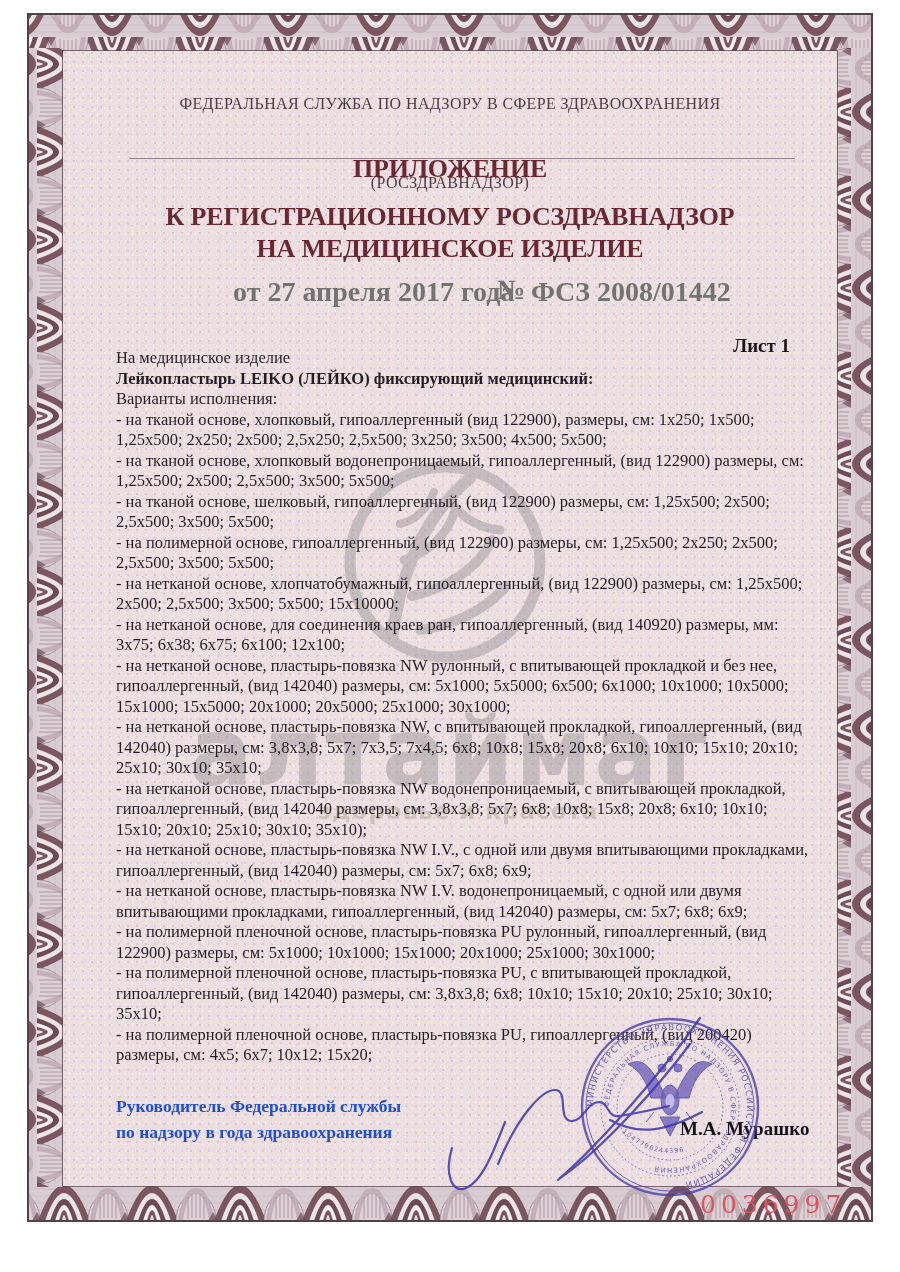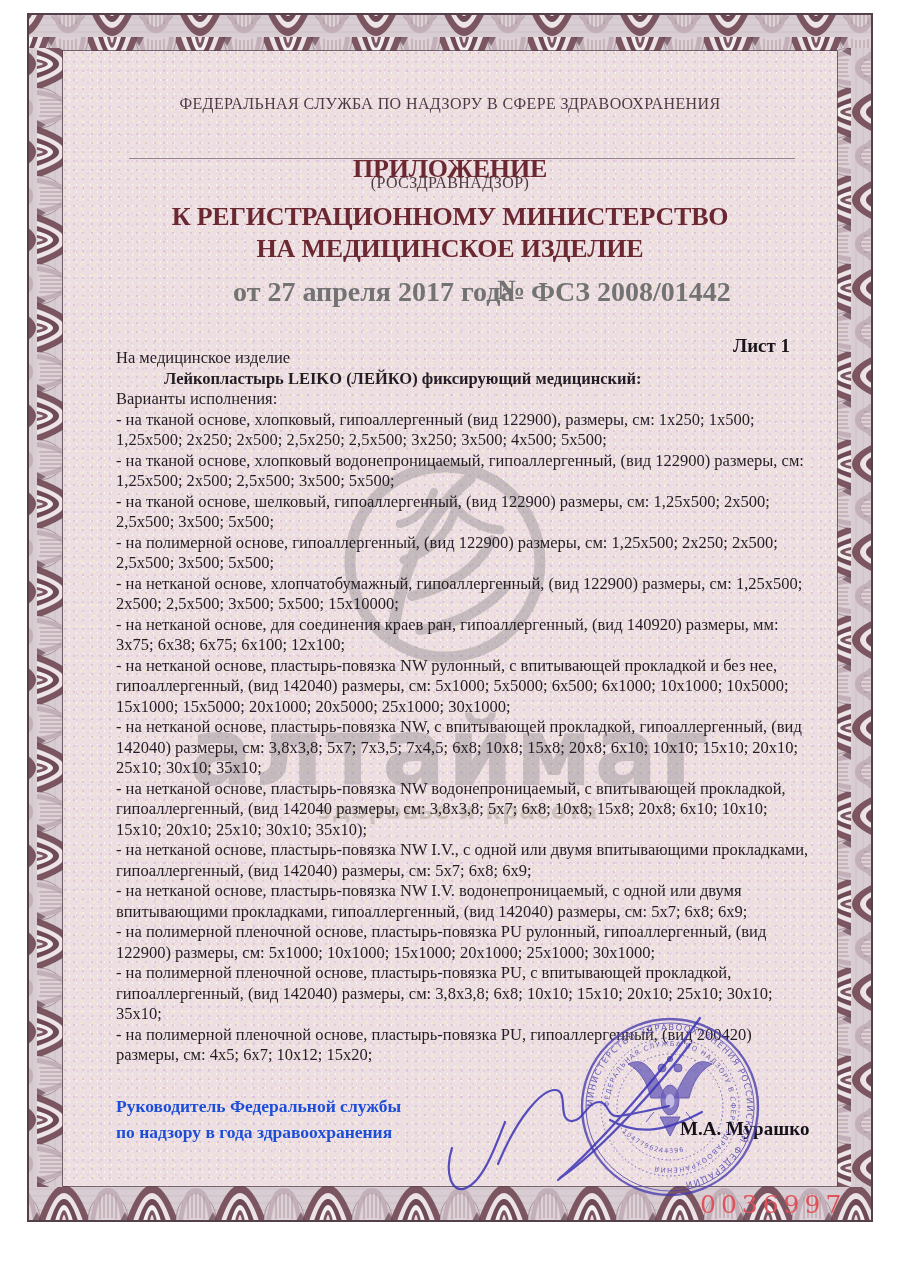--- a/index.html
+++ b/index.html
@@ -23,21 +23,21 @@
   .hdr{color:#4e3a42;font-size:16px;letter-spacing:.4px;line-height:21px;}
   .rule{position:absolute;left:129px;top:158px;width:666px;height:0;
         border-top:1px solid #97838b;}
   .title{color:#6b2832;font-weight:bold;font-size:26px;line-height:32px;letter-spacing:-.2px;}
   .reg{font-weight:bold;font-size:28px;color:#737373;}
   .sheet{font-weight:bold;font-size:19px;color:#191419;}
 
   .bodyblock{position:absolute;left:116px;top:348px;width:700px;
              font-size:16.5px;line-height:20.5px;color:#231d23;z-index:2;}
   .bpar{margin:0;}
-  .bold{font-weight:bold;margin-left:48px;}
+  .bold{font-weight:bold;}
 
   .foot{font-weight:bold;font-size:17.5px;line-height:26px;color:#1d4ed8;z-index:2;}
   .signer{font-weight:bold;font-size:19px;color:#14101a;z-index:4;}
   .serial{font-size:25px;letter-spacing:5px;color:#e0525a;
           font-family:"DejaVu Serif","Liberation Serif",serif;z-index:4;margin-top:38px;}
 
   
   .wm-big{position:absolute;left:63px;top:698px;width:774px;text-align:center;
      font-family:"DejaVu Sans","Liberation Sans",sans-serif;font-weight:bold;
      font-size:94px;color:#8f8b8f;opacity:.42;letter-spacing:2px;z-index:1;}
@@ -111,21 +111,21 @@
   <div class="wm-big">алтаймаг</div>
   <div class="wm-small">здоровье и красота</div>
 
   <div id="content-z" class="abs" style="left:0;top:0;width:900px;height:1272px;z-index:2;">
 
     <div class="abs ctr hdr" style="top:93px;">ФЕДЕРАЛЬНАЯ СЛУЖБА ПО НАДЗОРУ В СФЕРЕ ЗДРАВООХРАНЕНИЯ</div>
     <div class="abs ctr hdr" style="top:124px;margin-top:48px;">(РОСЗДРАВНАДЗОР)</div>
     <div class="rule"></div>
 
     <div class="abs ctr title" style="top:153px;">ПРИЛОЖЕНИЕ</div>
-    <div class="abs ctr title" style="top:201px;">К РЕГИСТРАЦИОННОМУ МИНИСТЕРСТВО</div>
+    <div class="abs ctr title" style="top:201px;">К РЕГИСТРАЦИОННОМУ РОСЗДРАВНАДЗОР</div>
     <div class="abs ctr title" style="top:233px;">НА МЕДИЦИНСКОЕ ИЗДЕЛИЕ</div>
 
     <div class="abs reg" style="left:233px;top:276px;">от 27 апреля 2017 года</div>
     <div class="abs reg" style="left:497px;top:274px;">№</div>
     <div class="abs reg" style="left:531px;top:276px;">ФСЗ 2008/01442</div>
     <div class="abs sheet" style="left:733px;top:303px;margin-top:32px;">Лист 1</div>
 
     <div class="bodyblock">
       <div class="bpar">На медицинское изделие</div>
       <div class="bpar bold">Лейкопластырь LEIKO (ЛЕЙКО) фиксирующий медицинский:</div>

